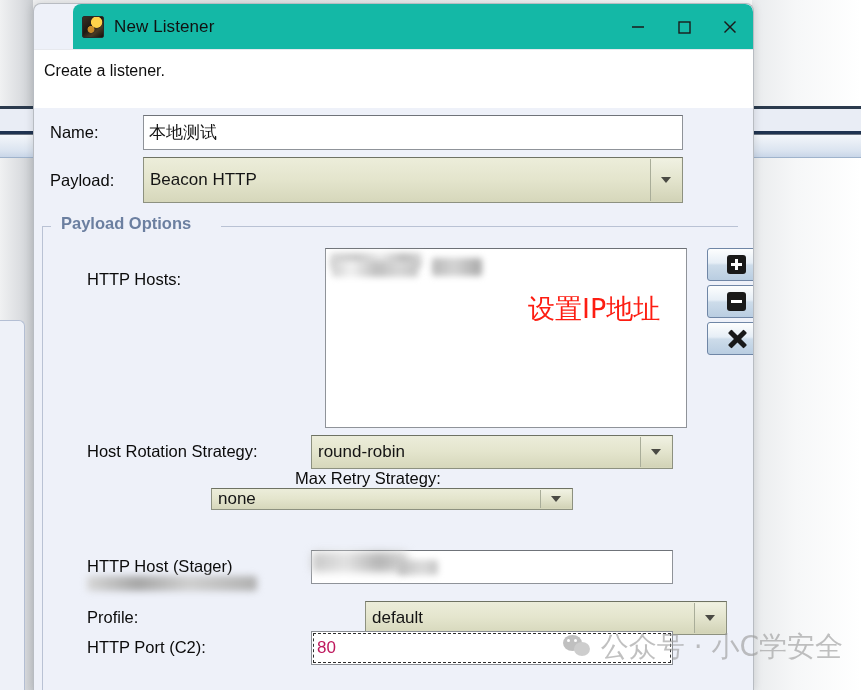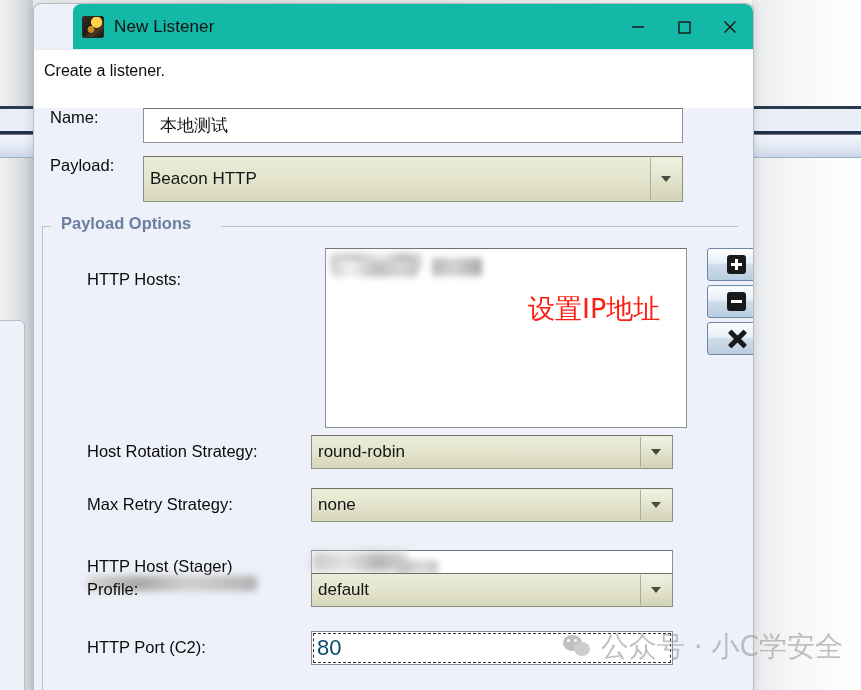--- a/index.html
+++ b/index.html
@@ -156,20 +156,21 @@
   .form-area {
     background: #eef1f9;
     padding: 0 8px;
     position: relative;
     height: 583px;
     box-sizing: border-box;
   }
 
   .row {
     display: flex;
+    align-items: center;
   }
   .lbl {
     font-size: 16.5px;
     color: #0b0b0b;
     white-space: nowrap;
   }
 
   
   .row-name   { height: 48px; padding-left: 8px; }
   .row-payload{ height: 48px; padding-left: 8px; }
@@ -177,21 +178,21 @@
 
   .textfield {
     background: #ffffff;
     border: 1px solid #8f9399;
     border-top-color: #6f7379;
     box-sizing: border-box;
     font-size: 17px;
     color: #141414;
     display: flex;
     align-items: center;
-    padding-left: 16px;
+    padding-left: 5px;
   }
   .tf-name { width: 540px; height: 35px; }
 
   .combo {
     position: relative;
     box-sizing: border-box;
     border: 1px solid #8d9180;
     border-top-color: #6e7263;
     background: linear-gradient(180deg,#ecedda 0%, #e4e5cd 48%, #d6d7bb 100%);
     display: flex;
@@ -392,22 +393,22 @@
     white-space: nowrap;
   }
   .fctl { width: 362px; height: 34px; }
 
   .tf-focus {
     background: #ffffff;
     border: 1px solid #8a8e94;
     outline: 1px dashed #2d2d2d;
     outline-offset: -3px;
     box-sizing: border-box;
-    font-size: 22px;
-    color: #0c4a6e;
+    font-size: 17px;
+    color: #be185d;
     display: flex;
     align-items: center;
     padding-left: 5px;
   }
 
   .stager-blur-a {
     position: absolute;
     left: 0px; top: 1px;
     width: 96px; height: 20px;
     background: linear-gradient(90deg,#c8c8c8 0%, #e3e3e3 35%, #b5b5b5 70%, #d8d8d8 100%);
@@ -575,42 +576,42 @@
           <div class="frow" style="top:206px;">
             <div class="flbl">Host Rotation Strategy:</div>
             <div class="combo fctl">
               <span>round-robin</span>
               <span class="combo-arrow">
                   <i></i>
                 </span>
             </div>
           </div>
 
-          <div class="frow" style="top:259px;">
+          <div class="frow" style="top:243px;flex-direction:column;">
             <div class="flbl">Max Retry Strategy:</div>
             <div class="combo fctl">
               <span>none</span>
               <span class="combo-arrow">
                   <i></i>
                 </span>
             </div>
           </div>
 
           <div class="frow" style="top:321px;">
             <div class="flbl" style="position:relative;">
               <span>HTTP Host (Stager)</span>
               <span class="label-blur"></span>
             </div>
             <div class="textfield fctl" style="position:relative;">
               <span class="stager-blur-a"></span>
               <span class="stager-blur-b"></span>
             </div>
           </div>
 
-          <div class="frow" style="top:344px;">
+          <div class="frow" style="top:372px;justify-content:space-between;">
             <div class="flbl">Profile:</div>
             <div class="combo fctl">
               <span>default</span>
               <span class="combo-arrow">
                   <i></i>
                 </span>
             </div>
           </div>
 
           <div class="frow" style="top:402px;">

